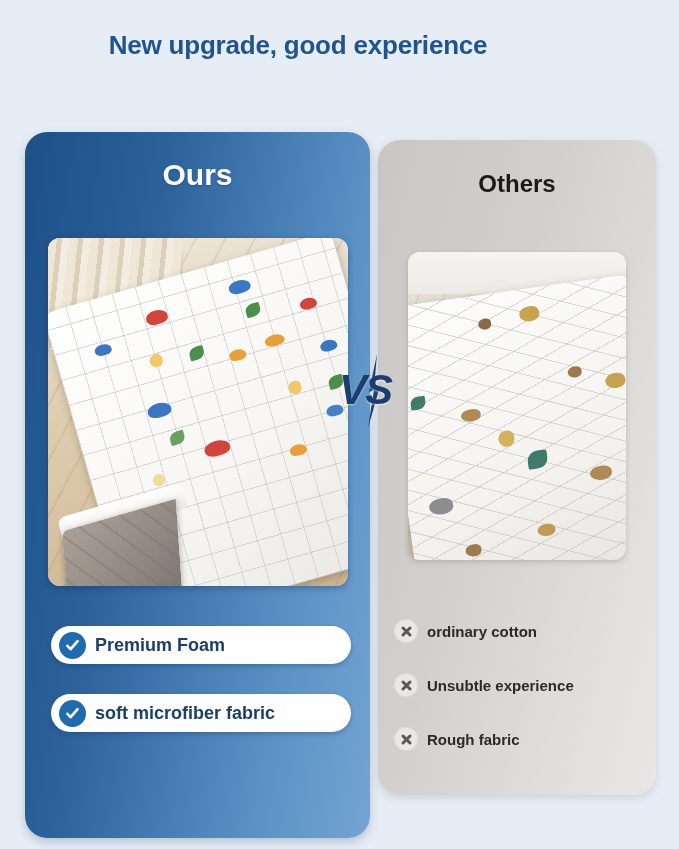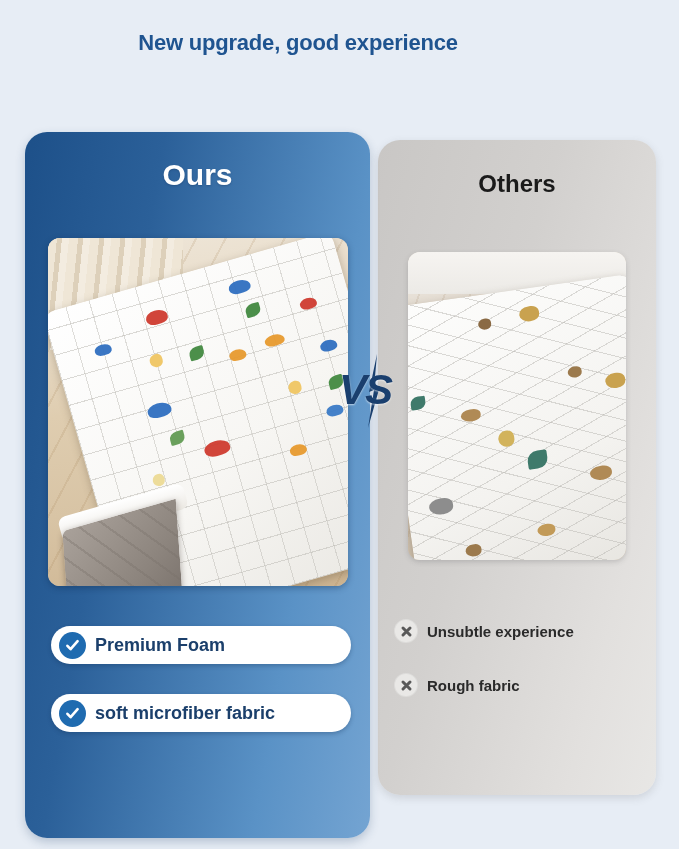--- a/index.html
+++ b/index.html
@@ -15,21 +15,21 @@
     position: relative;
   }
 
   
   .page-title {
     position: absolute;
     left: 0;
     top: 30px;
     width: 596px;
     text-align: center;
-    font-size: 22px;
+    font-size: 26px;
     font-weight: bold;
     color: #1f5490;
     letter-spacing: -0.2px;
   }
 
   
   .panel {
     position: absolute;
     border-radius: 22px;
   }
@@ -380,20 +380,28 @@
 
         <div class="motif-o" style="left:22px;  top:196px; width:24px; height:16px; background:#8d8d8d;"></div>
         <div class="motif-o" style="left:126px; top:236px; width:18px; height:12px; background:#c29a58;"></div>
         <div class="motif-o" style="left:52px;  top:246px; width:16px; height:12px; background:#9c7a4d;"></div>
       </div>
     </div>
   </div>
 
   <div class="con-list">
 
+    <div class="con-row">
+      <span class="con-icon">
+        <svg width="15" height="15" viewBox="0 0 15 15">
+          <path d="M4 4 L11 11 M11 4 L4 11" stroke="#595959" stroke-width="3" stroke-linecap="round"></path>
+        </svg>
+      </span>
+      <span class="con-label">ordinary cotton</span>
+    </div>
 
     <div class="con-row">
       <span class="con-icon">
         <svg width="15" height="15" viewBox="0 0 15 15">
           <path d="M4 4 L11 11 M11 4 L4 11" stroke="#595959" stroke-width="3" stroke-linecap="round"></path>
         </svg>
       </span>
       <span class="con-label">Unsubtle experience</span>
     </div>
 

